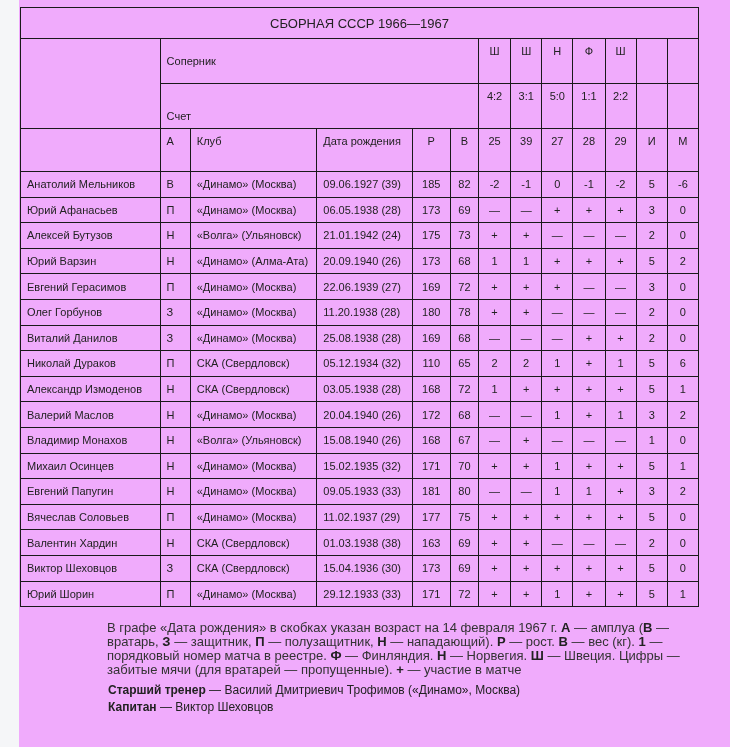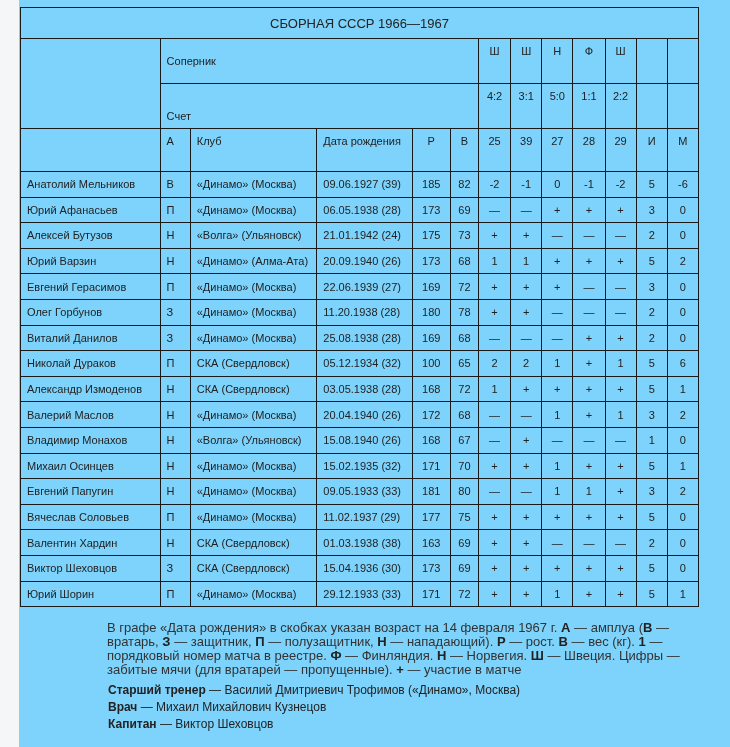--- a/index.html
+++ b/index.html
@@ -9,21 +9,21 @@
     font-family: "Liberation Sans", sans-serif;
     color: #222;
     position: relative;
   }
   .left-strip {
     position: absolute; left: 0; top: 0; width: 19px; height: 747px;
     background: #f5f6f8;
   }
   .page {
     position: absolute; left: 19px; top: 0; width: 711px; height: 747px;
-    background: #7dd3fc;
+    background: #f0abfc;
   }
   table.roster {
     position: absolute; left: 1px; top: 7px;
     border-collapse: collapse;
     width: 679px;
     font-size: 11px;
     color: #222;
   }
   table.roster td, table.roster th {
     border: 1.5px solid #1a1a1a;
@@ -223,21 +223,21 @@
         <td class="c">+</td>
         <td class="c">+</td>
         <td class="c">2</td>
         <td class="c">0</td>
       </tr>
       <tr>
         <td class="l">Николай Дураков</td>
         <td class="l">П</td>
         <td class="l">СКА (Свердловск)</td>
         <td class="l">05.12.1934 (32)</td>
-        <td class="c">100</td>
+        <td class="c">110</td>
         <td class="c">65</td>
         <td class="c">2</td>
         <td class="c">2</td>
         <td class="c">1</td>
         <td class="c">+</td>
         <td class="c">1</td>
         <td class="c">5</td>
         <td class="c">6</td>
       </tr>
       <tr>
@@ -377,16 +377,15 @@
       </tr>
     </tbody>
   </table>
 
   <div class="notes">
     <span>В графе «Дата рождения» в скобках указан возраст на 14 февраля 1967 г. </span><b>А</b><span> — амплуа (</span><b>В</b><span> — вратарь, </span><b>З</b><span> — защитник, </span><b>П</b><span> — полузащитник, </span><b>Н</b><span> — нападающий). </span><b>Р</b><span> — рост. </span><b>В</b><span> — вес (кг). </span><b>1</b><span> — порядковый номер матча в реестре. </span><b>Ф</b><span> — Финляндия. </span><b>Н</b><span> — Норвегия. </span><b>Ш</b><span> — Швеция. Цифры — забитые мячи (для вратарей — пропущенные). </span><b>+</b><span> — участие в матче</span>
   </div>
 
   <div class="staff">
     <div><b>Старший тренер</b><span> — </span><span>Василий Дмитриевич Трофимов («Динамо», Москва)</span></div>
-    <div><b>Врач</b><span> — </span><span>Михаил Михайлович Кузнецов</span></div>
     <div><b>Капитан</b><span> — </span><span>Виктор Шеховцов</span></div>
   </div>
 </div>
 
 </body></html>

